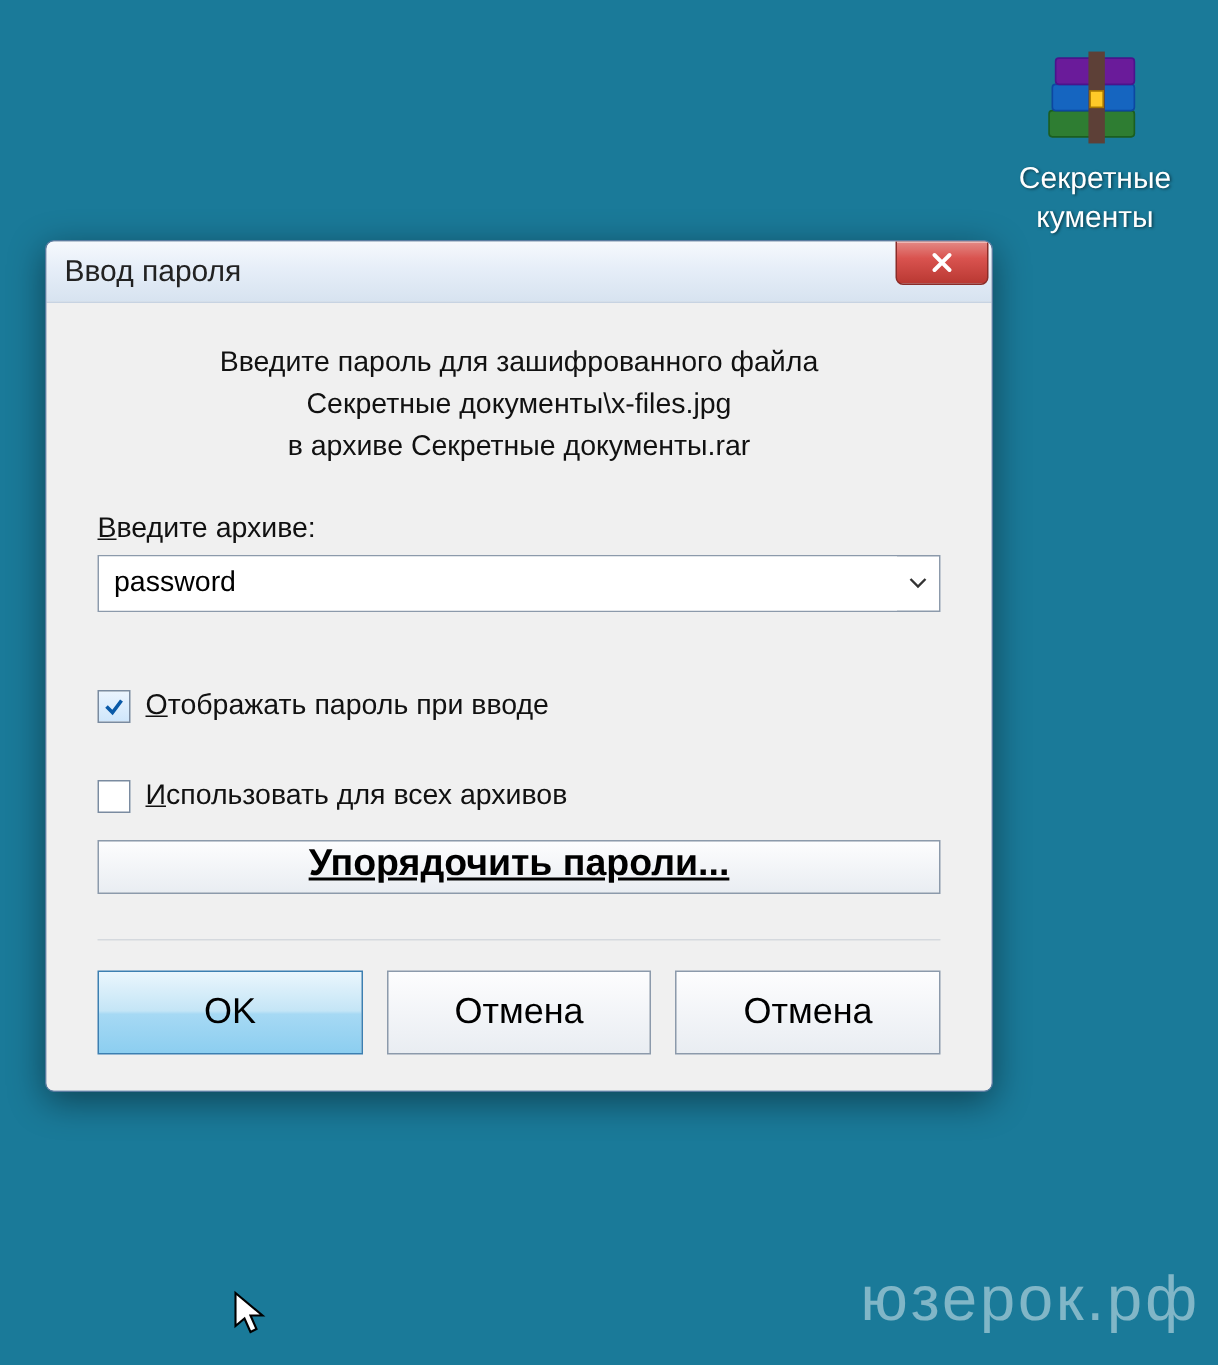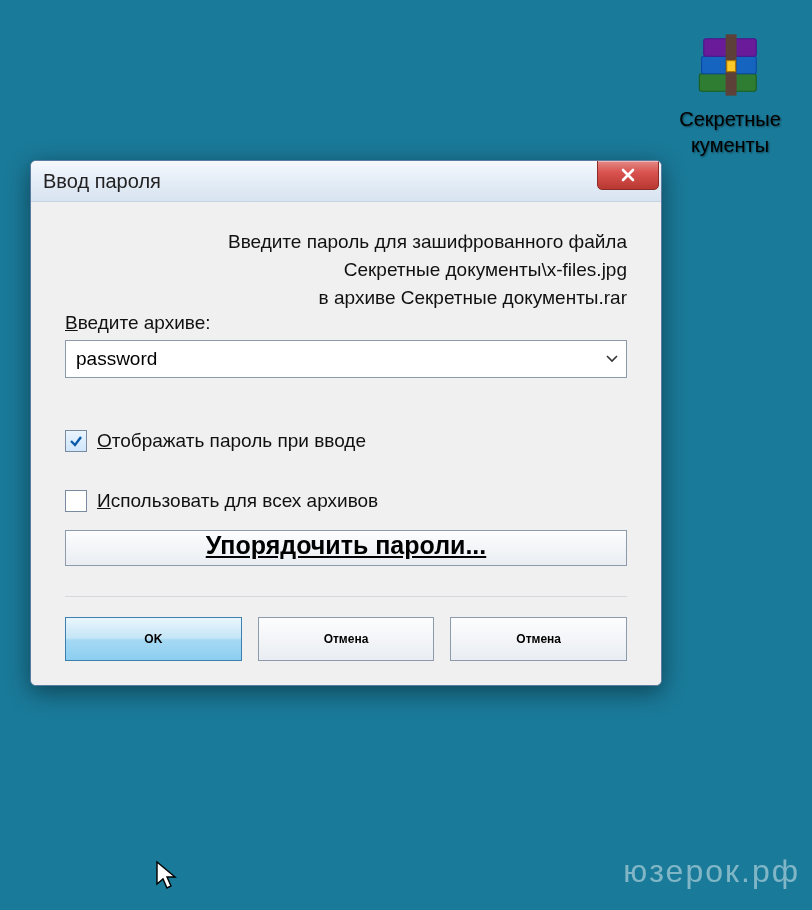--- a/index.html
+++ b/index.html
@@ -15,40 +15,40 @@
     position: relative;
   }
 
   
   .desktop-icon {
     position: absolute;
     top: 30px;
     left: 660px;
     width: 140px;
     text-align: center;
-    color: #000000;
+    color: #ffffff;
   }
   .desktop-icon .icon-img {
     width: 70px;
     height: 70px;
     margin: 0 auto 6px;
     display: block;
   }
   .desktop-icon .label {
     font-size: 20px;
     line-height: 26px;
     text-shadow: 1px 1px 2px rgba(0,0,0,0.5);
   }
 
   
   .watermark {
     position: absolute;
     right: 12px;
     bottom: 20px;
-    font-size: 32px;
+    font-size: 42px;
     color: rgba(255,255,255,0.45);
     letter-spacing: 2px;
     font-family: Arial, sans-serif;
   }
 
   
   .window {
     position: absolute;
     left: 30px;
     top: 160px;
@@ -90,22 +90,23 @@
   .close-btn svg { display:block; }
 
   .window-body {
     padding: 26px 34px 24px;
     background: #f0f0f0;
     font-size: 19px;
     color: #111;
   }
 
   .instructions {
-    text-align: right;
+    text-align: center;
     line-height: 28px;
+    margin-bottom: 30px;
   }
 
   .field-label {
     margin-bottom: 6px;
   }
   .underline-hotkey::first-letter {
     text-decoration: underline;
   }
   .combo {
     display: flex;
@@ -175,27 +176,26 @@
 
   .button-row {
     margin-top: 30px;
     border-top: 1px solid #d5d9de;
     padding-top: 20px;
     display: flex;
     gap: 16px;
   }
   .button-row button {
     flex: 1;
-    height: 44px;
+    height: 56px;
     border: 1px solid #8c9aab;
-    font-size: 12px;
+    font-size: 24px;
     font-family: inherit;
     cursor: default;
     background: linear-gradient(to bottom,#fdfdfe,#e9edf2);
-    font-weight: bold;
   }
   .button-row button.primary {
     border: 1px solid #3c7fb1;
     background: linear-gradient(to bottom,#eaf6fd 0%, #c4e5f6 48%, #a6d9f4 52%, #8ccef0 100%);
   }
 
   
   .cursor {
     position: absolute;
     left: 155px;

